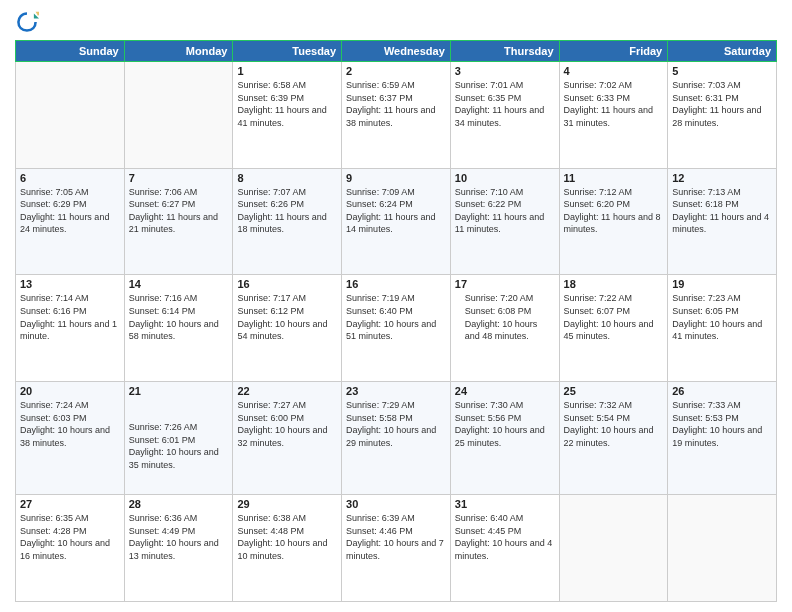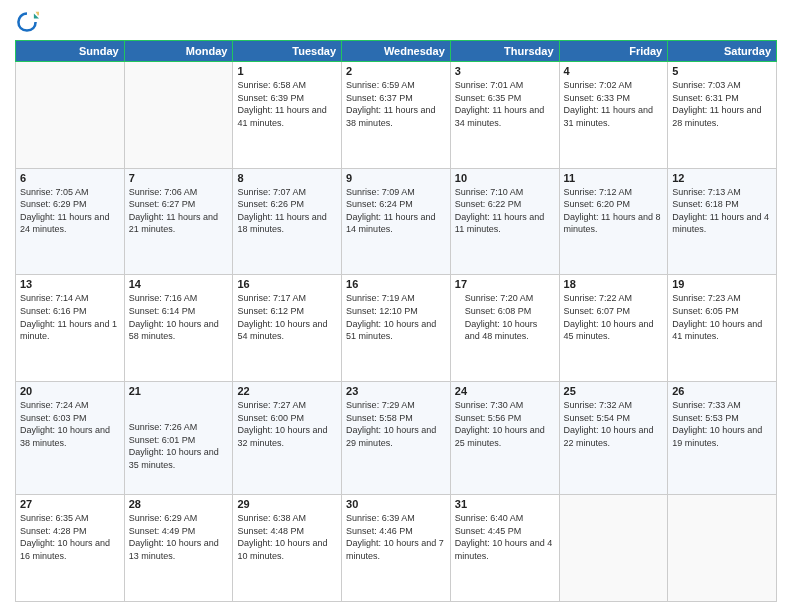--- a/index.html
+++ b/index.html
@@ -223,21 +223,21 @@
           </td>
           <td>
             <span class="day-number">16</span>
             <div class="day-info" style="white-space: pre-line;">Sunrise: 7:17 AM
 Sunset: 6:12 PM
 Daylight: 10 hours and 54 minutes.</div>
           </td>
           <td>
             <span class="day-number">16</span>
             <div class="day-info" style="white-space: pre-line;">Sunrise: 7:19 AM
-Sunset: 12:10 PM
+Sunset: 6:40 PM
 Daylight: 10 hours and 51 minutes.</div>
           </td>
           <td>
             <span class="day-number">17</span>
             <div class="day-info" style="white-space: pre-line; margin-left: 10px;">Sunrise: 7:20 AM
 Sunset: 6:08 PM
 Daylight: 10 hours and 48 minutes.</div>
           </td>
           <td>
             <span class="day-number">18</span>
@@ -298,21 +298,21 @@
         </tr>
         <tr>
           <td>
             <span class="day-number">27</span>
             <div class="day-info" style="white-space: pre-line;">Sunrise: 6:35 AM
 Sunset: 4:28 PM
 Daylight: 10 hours and 16 minutes.</div>
           </td>
           <td>
             <span class="day-number">28</span>
-            <div class="day-info" style="white-space: pre-line;">Sunrise: 6:29 AM
+            <div class="day-info" style="white-space: pre-line;">Sunrise: 6:36 AM
 Sunset: 4:49 PM
 Daylight: 10 hours and 13 minutes.</div>
           </td>
           <td>
             <span class="day-number">29</span>
             <div class="day-info" style="white-space: pre-line;">Sunrise: 6:38 AM
 Sunset: 4:48 PM
 Daylight: 10 hours and 10 minutes.</div>
           </td>
           <td>

